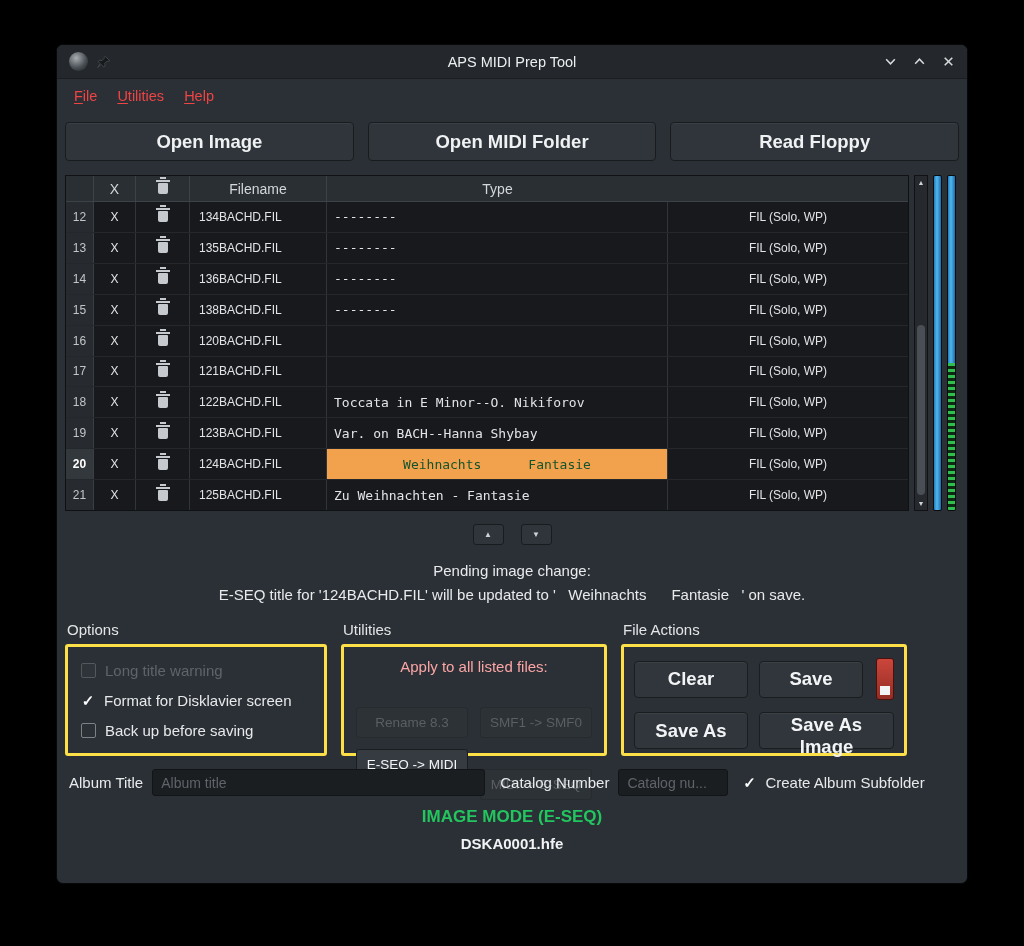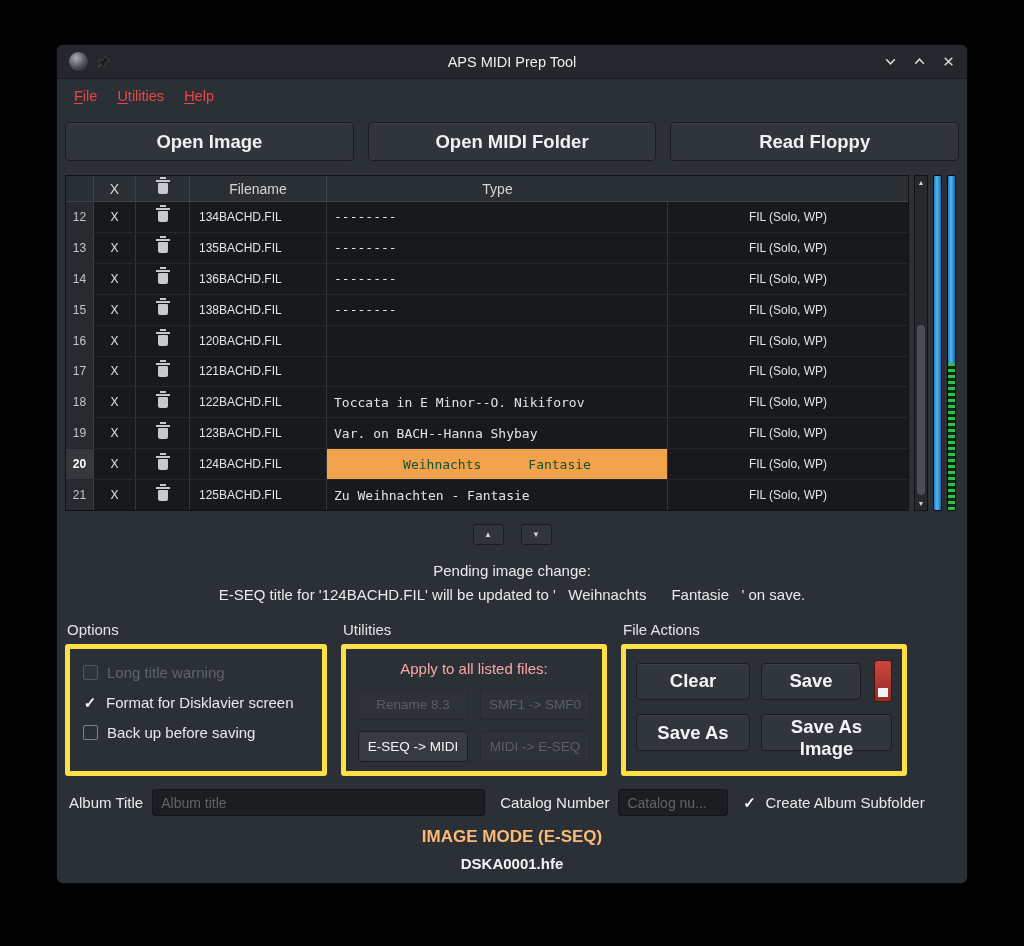--- a/index.html
+++ b/index.html
@@ -72,54 +72,54 @@
     color:#ced2d5; font-size:8px; display:flex; align-items:center; justify-content:center; font-family:inherit; }
   
   .pending { text-align:center; font-size:15px; line-height:1.6; margin:8px 10px 8px; flex:0 0 auto; color:#e8eaec; }
   .pending .l2 { white-space:pre-wrap; }
   
   .groups { display:flex; gap:14px; padding:6px 60px 0 8px; flex:0 0 auto; }
   .group.options { width:262px; flex:0 0 auto; }
   .group.utilities { width:266px; flex:0 0 auto; }
   .group.fileactions { flex:1; }
   .group-label { font-size:15px; margin:0 0 6px 2px; color:#e3e5e7; }
-  .gbox { border:5px solid #fde047; border-radius:3px; height:132px; box-sizing:border-box; }
+  .gbox { border:3px solid #fde047; border-radius:3px; height:112px; box-sizing:border-box; }
   .options .gbox { padding:15px 12px; }
   .cb { display:flex; align-items:center; gap:8px; font-size:15px; margin-bottom:13px; color:#e7e9eb; }
   .cb-box { width:16px; height:16px; display:flex; align-items:center; justify-content:center;
     font-size:15px; color:#fbfcfd; font-weight:bold; flex:0 0 auto; }
   .cb.unchecked .cb-box { width:13px; height:13px; border:1px solid #7c8186; border-radius:2px; margin:1px; }
   .cb.disabled { color:#5f646a; }
   .cb.disabled .cb-box { border-color:#53585d; background:#2f343a; }
   .ut-head { text-align:center; font-size:15px; margin:11px 0 12px; color:#fca5a5; }
   .ut-grid { display:grid; grid-template-columns:1fr 1fr; gap:11px 12px; padding:0 12px; }
   .ut-btn { height:31px; border-radius:3px; font-size:13.5px; font-family:inherit; }
   .ut-btn.enabled { background:#363b41; border:1px solid #1b1e21; color:#f2f4f5; }
-  .ut-btn.disabled { background:#2d3237; border:1px solid #272b2f; color:#5a5f64; }
+  .ut-btn.disabled { background:#2d3237; border:1px solid #272b2f; color:#5a5f64;margin-top:20px; }
   .fa-grid { display:grid; grid-template-columns:114px 1fr 20px; gap:12px 11px; padding:11px 10px; align-items:center; }
   .fa-btn { height:37px; background:#31363c; border:1px solid #1a1d20; border-radius:4px;
     color:#f2f4f6; font-weight:bold; font-size:18.5px; font-family:inherit;
     box-shadow:inset 0 1px 0 rgba(255,255,255,0.05); }
   .save-as-image { grid-column:2 / span 2; }
   .indicator { width:16px; height:40px; background:linear-gradient(#cc463c, #96two);
     border-radius:3px; position:relative; justify-self:end; }
   .indicator { background:linear-gradient(#cc463c, #932d25); border:1px solid #4a120d; }
   .indicator::after { content:""; position:absolute; left:3px; right:3px; bottom:4px; height:9px; background:#f2f3f4; }
   
   .footer { display:flex; align-items:center; gap:9px; padding:13px 12px 2px; font-size:15px; flex:0 0 auto; }
   .tinput { height:27px; background:#1b1e21; border:1px solid #121517; border-radius:3px; color:#e7e9ea;
     padding:0 8px; font-size:14px; font-family:inherit; box-sizing:border-box; }
   .tinput::placeholder { color:#5f646a; }
   .album-input { width:333px; }
   .catalog-input { width:110px; margin-right:4px; }
   .catalog-label { margin-left:6px; }
   .footer .cb { margin-bottom:0; }
   
   .status { text-align:center; margin-top:9px; flex:0 0 auto; }
-  .s1 { font-weight:bold; font-size:17px; color:#fdba74; }
+  .s1 { font-weight:bold; font-size:17px; color:#22c55e; }
   .s2 { font-weight:bold; font-size:15px; margin-top:8px; color:#f1f3f4; }
   button { cursor:default; }
 </style>
 </head>
 <body>
 
 <div class="window">
 
   <div class="titlebar">
     <div class="app-icon"></div>

